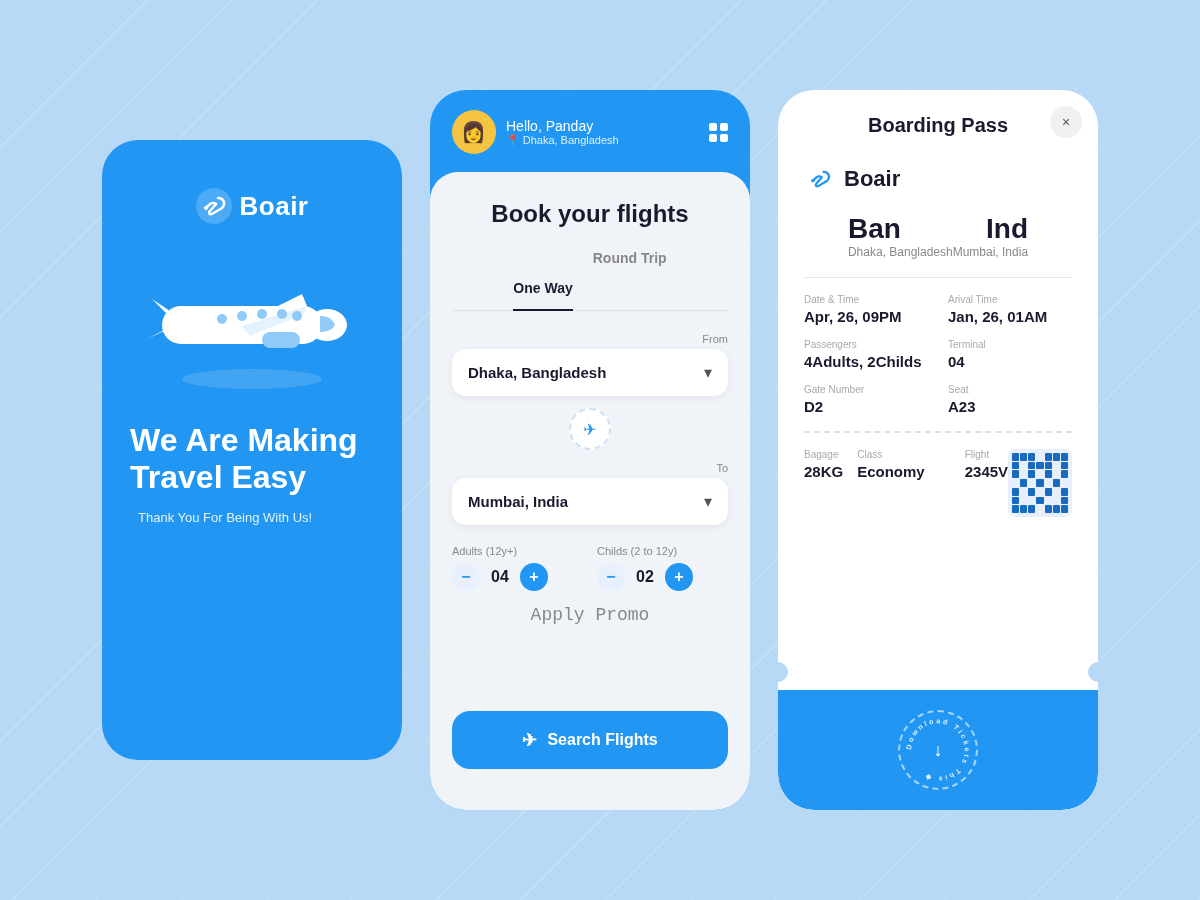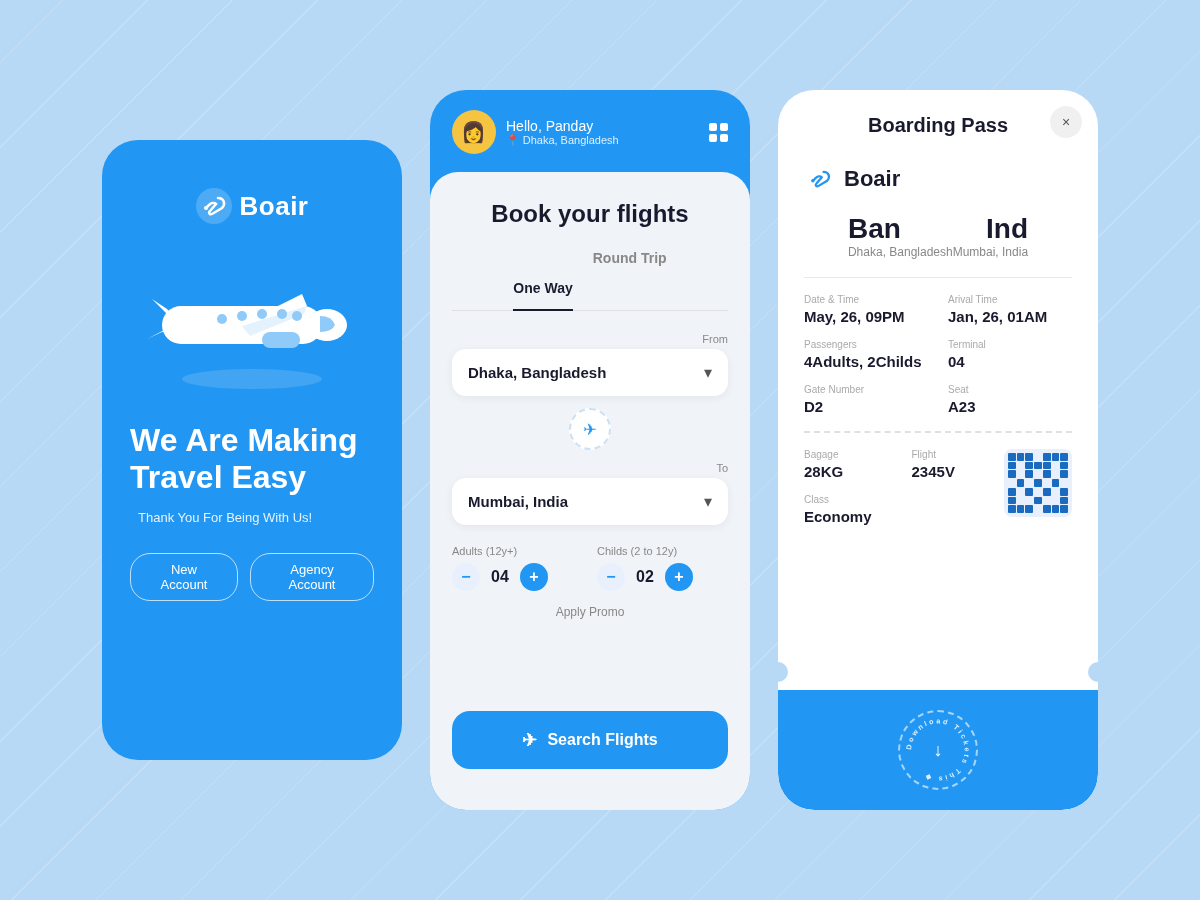--- a/index.html
+++ b/index.html
@@ -306,23 +306,24 @@
     .pax-value {
       font-size: 16px;
       font-weight: 700;
       color: #1a1a2e;
       min-width: 20px;
       text-align: center;
     }
     .promo-link {
       text-align: center;
       color: #888;
-      font-size: 12px;
+      font-size: 18px;
       margin-bottom: 20px;
       cursor: pointer;
+      font-family: Liberation Mono, monospace;
     }
     .search-btn {
       background: #2196f3;
       color: white;
       border-radius: 18px;
       padding: 18px;
       text-align: center;
       font-size: 16px;
       font-weight: 700;
       cursor: pointer;
@@ -524,24 +525,20 @@
       <circle cx="100" cy="62" r="5" fill="#90caf9"></circle>
       <circle cx="120" cy="60" r="5" fill="#90caf9"></circle>
       <circle cx="140" cy="60" r="5" fill="#90caf9"></circle>
       <circle cx="155" cy="62" r="5" fill="#90caf9"></circle>
     </svg>
   </div>
 
   <h1 class="phone-1-heading">We Are Making Travel Easy</h1>
   <p class="phone-1-subtext">Thank You For Being With Us!</p>
 
-  <div class="phone-1-buttons">
-    <button class="btn-outline-white">New Account</button>
-    <button class="btn-outline-white">Agency Account</button>
-  </div>
 
 </div>
 
 <div class="phone phone-2">
   <div class="phone-2-header">
     <div class="user-info">
       <div class="avatar">👩</div>
       <div class="user-text">
         <div class="hello">
           Hello, <strong>Panday</strong>
@@ -637,21 +634,21 @@
         <div class="city-code">Ind</div>
         <div class="city-full">Mumbai, India</div>
       </div>
     </div>
 
     <div class="divider-line"></div>
 
     <div class="info-grid">
       <div class="info-item">
         <div class="info-label">Date &amp; Time</div>
-        <div class="info-value">May, 26, 09PM</div>
+        <div class="info-value">Apr, 26, 09PM</div>
       </div>
       <div class="info-item">
         <div class="info-label">Arival Time</div>
         <div class="info-value">Jan, 26, 01AM</div>
       </div>
       <div class="info-item">
         <div class="info-label">Passengers</div>
         <div class="info-value">4Adults, 2Childs</div>
       </div>
       <div class="info-item">
@@ -665,21 +662,21 @@
       <div class="info-item">
         <div class="info-label">Seat</div>
         <div class="info-value">A23</div>
       </div>
     </div>
 
     <hr class="divider-dashed">
 
     <div class="last-row">
       <div style="display:flex; gap: 40px">
-        <div style="display:flex; flex-direction:column; gap:14px">
+        <div style="display:flex; flex-direction:row; gap:14px">
           <div class="info-item">
             <div class="info-label">Bagage</div>
             <div class="info-value">28KG</div>
           </div>
           <div class="info-item">
             <div class="info-label">Class</div>
             <div class="info-value">Economy</div>
           </div>
         </div>
         <div class="info-item">

